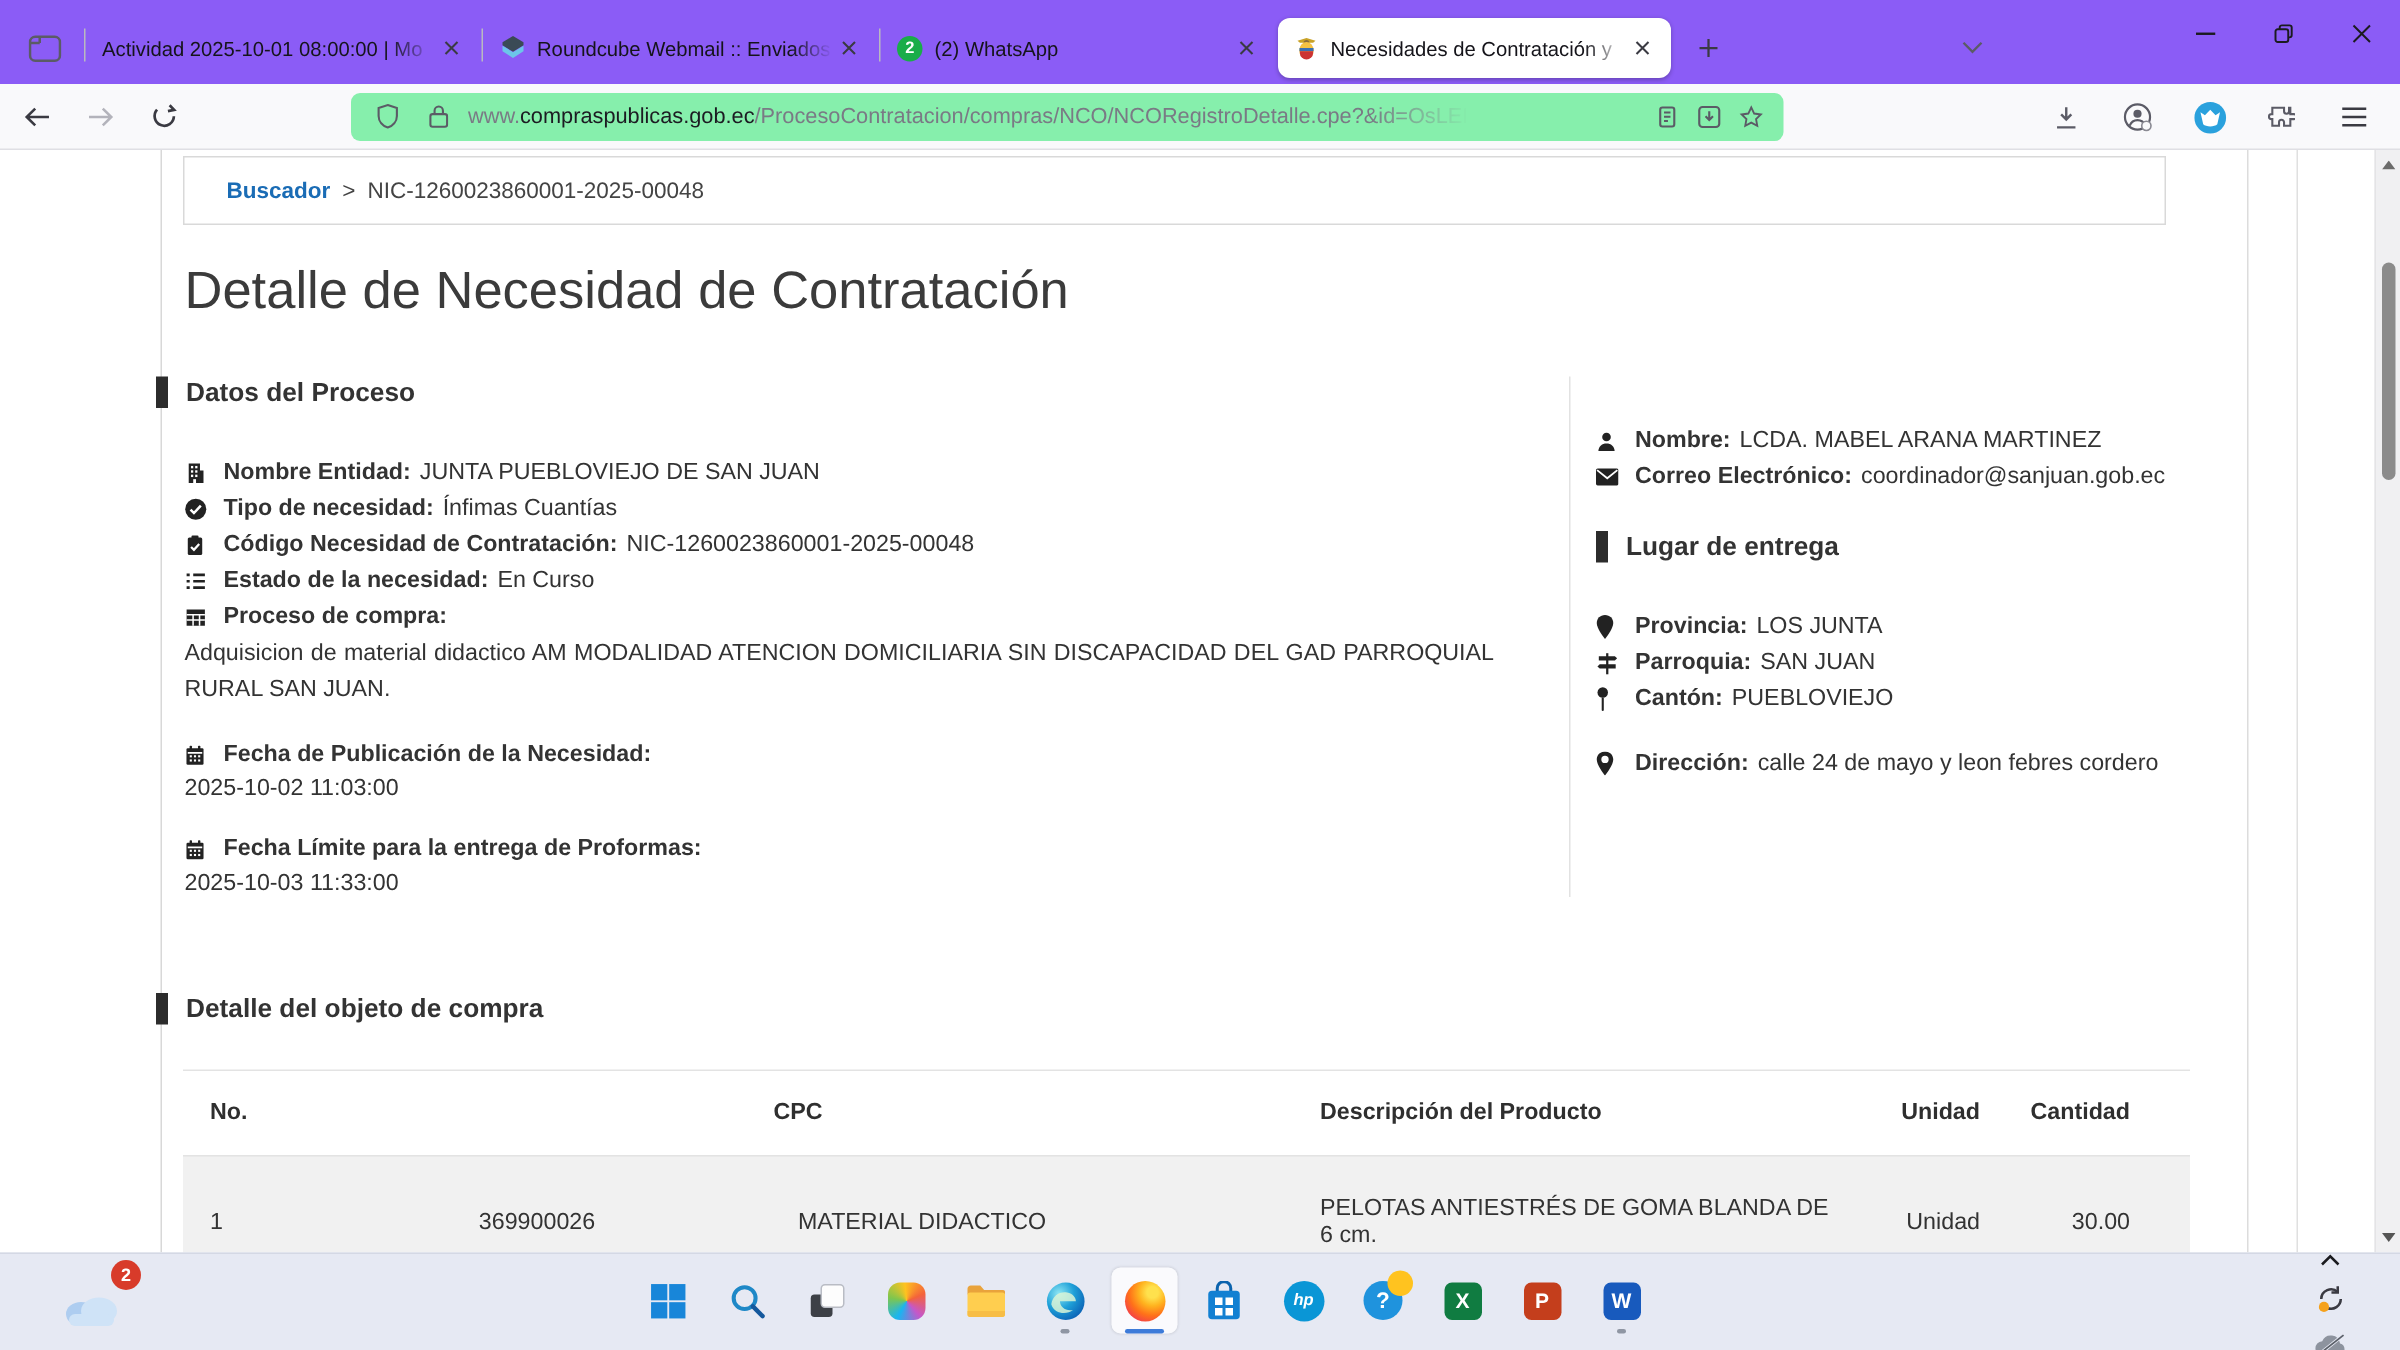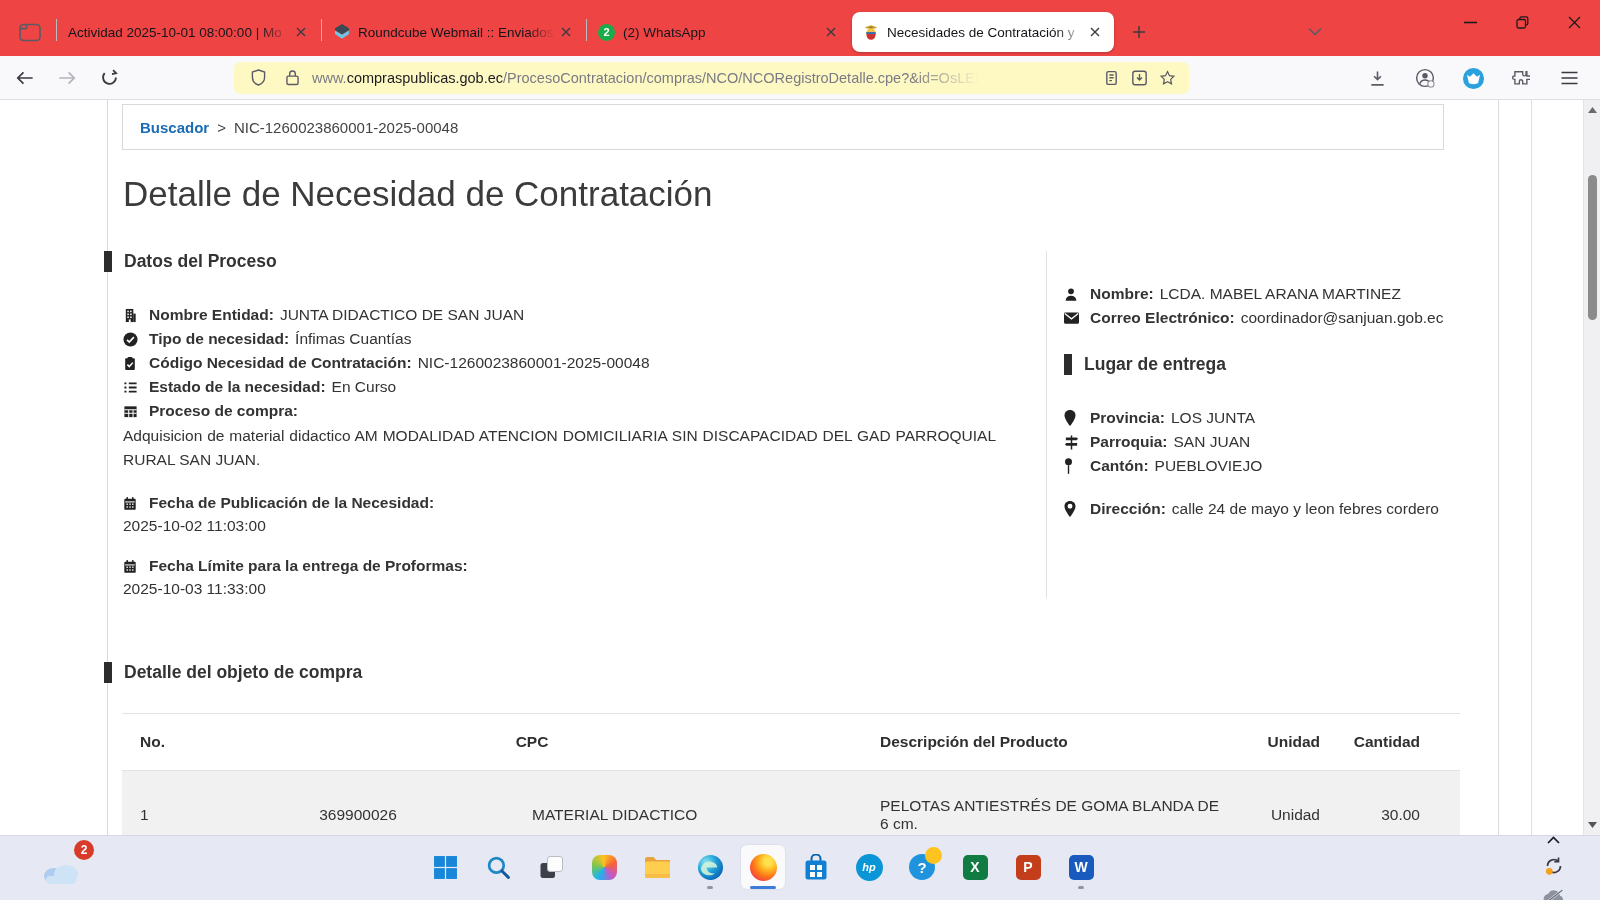--- a/index.html
+++ b/index.html
@@ -1,51 +1,51 @@
 <!DOCTYPE html>
 <html><head>
 <meta charset="utf-8">
 <style>
   * { box-sizing: border-box; margin: 0; padding: 0; }
   html,body { width:1600px; height:900px; overflow:hidden; }
   body { font-family:"Liberation Sans", sans-serif; background:#fff; position:relative; color:#333; }
   svg { display:block; }
 
   
-  .titlebar { position:absolute; top:0; left:0; width:1600px; height:56px; background:#ef4444; display:flex; align-items:flex-end; }
+  .titlebar { position:absolute; top:0; left:0; width:1600px; height:56px; background:#8b5cf6; display:flex; align-items:flex-end; }
   .fxview { width:40px; height:36px; margin:0 6px 6px 10px; border-radius:6px; display:flex; align-items:center; justify-content:center; }
   .tab-sep { width:1px; height:22px; background:#b9b9c0; margin-bottom:15px; }
   .tab { width:262px; height:40px; margin:0 1px 4px 1px; border-radius:8px; display:flex; align-items:center; padding:0 8px 0 10px; font-size:13.5px; color:#15141a; position:relative; }
   .tab.active { background:#fff; box-shadow:0 1px 3px rgba(0,0,0,.25); }
   .tab .favicon { width:17px; height:17px; margin-right:8px; flex:0 0 auto; display:flex; align-items:center; justify-content:center; }
   .tab .tab-title { flex:1; white-space:nowrap; overflow:hidden; -webkit-mask-image:linear-gradient(90deg,#000 86%,transparent); mask-image:linear-gradient(90deg,#000 86%,transparent); }
   .tab .tab-close { width:22px; height:22px; border-radius:4px; display:flex; align-items:center; justify-content:center; flex:0 0 auto; }
   .wa-badge { width:17px; height:17px; border-radius:50%; background:#19ad49; color:#fff; font-size:11px; font-weight:bold; display:flex; align-items:center; justify-content:center; }
   .newtab { width:32px; height:32px; margin:0 0 8px 8px; border-radius:6px; display:flex; align-items:center; justify-content:center; }
   .tabchevron { position:absolute; right:268px; bottom:10px; width:34px; height:30px; display:flex; align-items:center; justify-content:center; }
   .winbtns { position:absolute; right:0; top:0; height:44px; display:flex; }
   .winbtn { width:52px; height:44px; display:flex; align-items:center; justify-content:center; }
 
   
   .navbar { position:absolute; top:56px; left:0; width:1600px; height:44px; background:#f9f9fb; border-bottom:1px solid #dfdfe4; display:flex; align-items:center; }
   .navbtn { width:34px; height:32px; border-radius:6px; display:flex; align-items:center; justify-content:center; margin-left:8px; }
-  .urlbar { margin-left:108px; width:955px; height:32px; background:#fef9c3; border-radius:6px; display:flex; align-items:center; padding:0 8px 0 10px; }
+  .urlbar { margin-left:108px; width:955px; height:32px; background:#86efac; border-radius:6px; display:flex; align-items:center; padding:0 8px 0 10px; }
   .urlbar .sep8 { width:6px; }
   .urltext { flex:1; font-size:14.5px; color:#7a7a85; display:flex; white-space:nowrap; overflow:hidden; margin-left:6px; }
   .urltext .dom { color:#1c1b22; }
   .url-path-wrap { overflow:hidden; max-width:560px; -webkit-mask-image:linear-gradient(90deg,#000 86%,transparent); mask-image:linear-gradient(90deg,#000 86%,transparent); }
   .urlicon { width:28px; height:28px; display:flex; align-items:center; justify-content:center; }
   .navright { position:absolute; right:14px; top:6px; display:flex; align-items:center; gap:14px; }
   .navright .navbtn { margin:0; }
 
   
   .viewport { position:absolute; top:100px; left:0; width:1600px; height:735px; background:#fff; overflow:hidden; }
   .outer { position:absolute; left:107px; top:0; width:1425px; height:735px; border-left:1px solid #d8d8d8; border-right:1px solid #e0e0e0; background:#fff; }
   .innerline { position:absolute; left:1390px; top:0; width:1px; height:735px; background:#dcdcdc; }
-  .crumbbox { margin:4px 0 0 14px; width:1322px; height:46px; border:1px solid #d9d9d9; background:#fff; display:flex; align-items:center; padding-left:17px; font-size:15px; }
+  .crumbbox { margin:4px 0 0 14px; width:1322px; height:46px; border:1px solid #d9d9d9; background:#fff; display:flex; align-items:center; padding-left:28px; font-size:15px; }
   .crumb-link { color:#1a6cb5; font-weight:bold; }
   .crumb-sep { margin:0 8px; color:#444; }
   .crumb-cur { color:#444; }
   h1.pagetitle { margin:24px 0 0 15px; font-size:35px; font-weight:400; color:#3b3b3b; }
   .cols { display:flex; margin-top:37px; }
   .col-left { width:905px; padding-left:15px; }
   .col-right { margin-left:33px; border-left:1px solid #e2e2e2; padding-left:17px; width:430px; }
   .section-head { display:flex; align-items:center; }
   .col-left .section-head, .detalle-head { margin-left:-19px; }
   .shbar { width:8px; height:21px; background:#2c2c2c; margin-right:12px; flex:0 0 auto; }
@@ -315,21 +315,21 @@
                     <rect x="7.6" y="2.8" width="1.6" height="1.7"></rect>
                     <rect x="4.6" y="5.9" width="1.6" height="1.7"></rect>
                     <rect x="7.6" y="5.9" width="1.6" height="1.7"></rect>
                     <rect x="4.6" y="9" width="1.6" height="1.7"></rect>
                     <rect x="7.6" y="9" width="1.6" height="1.7"></rect>
                     <rect x="6.2" y="12.2" width="2" height="2.8"></rect>
                   </g>
                 </svg>
             </span>
             <span class="flabel">Nombre Entidad:</span>
-            <span class="fvalue">JUNTA DIDACTICO DE SAN JUAN</span>
+            <span class="fvalue">JUNTA PUEBLOVIEJO DE SAN JUAN</span>
           </div>
           <div class="frow">
             <span class="ficon">
               <svg width="15" height="15" viewBox="0 0 16 16">
                   <circle cx="8" cy="8" r="7.5" fill="#222"></circle>
                   <path d="M4.3 8.3l2.4 2.4 4.9-5.2" stroke="#fff" stroke-width="1.8" fill="none"></path>
                 </svg>
             </span>
             <span class="flabel">Tipo de necesidad:</span>
             <span class="fvalue">Ínfimas Cuantías</span>

